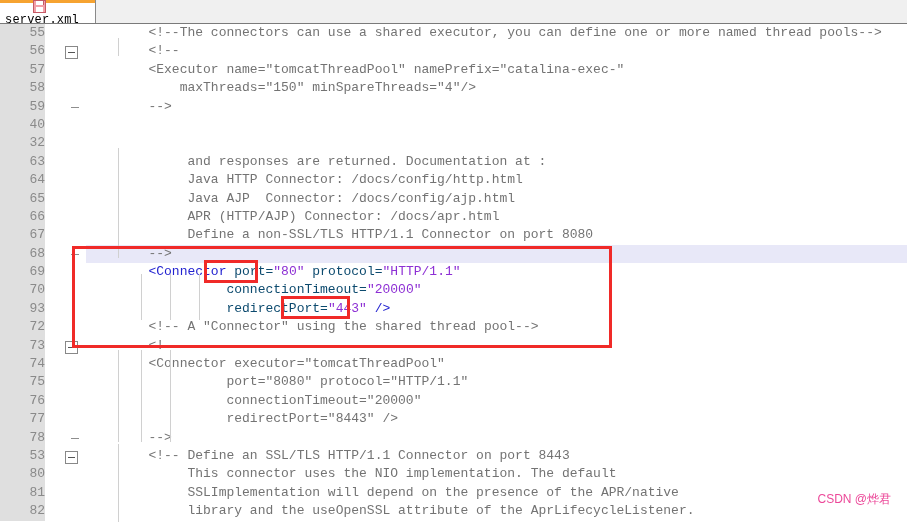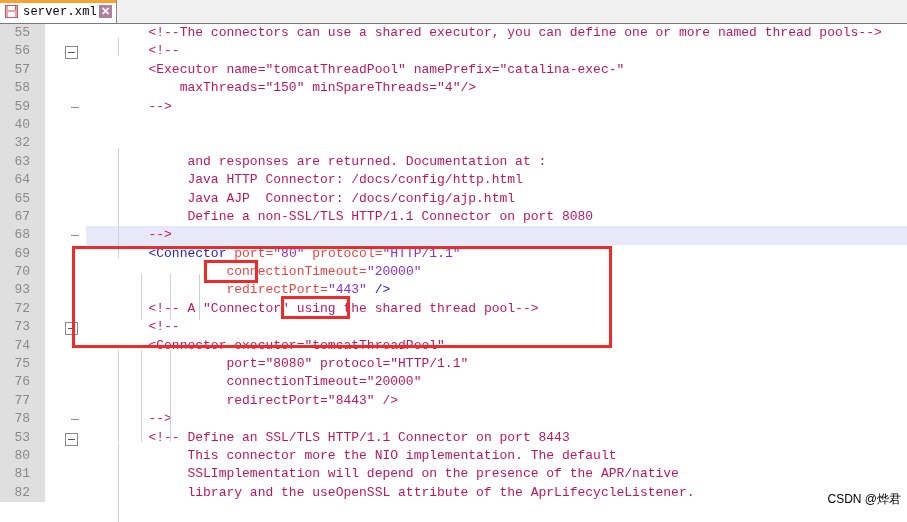--- a/index.html
+++ b/index.html
@@ -22,24 +22,25 @@
     border-bottom: 1px solid #7a7a7a;
     box-sizing: border-box;
   }
   .tab {
     position: absolute;
     left: 0;
     top: 0;
     height: 23px;
     display: flex;
     align-items: center;
-    padding: 0 4px 0 5px;
+    padding: 0 16px 0 5px;
     background: #ffffff;
     border-right: 1px solid #8a8a8a;
     box-sizing: border-box;
+    flex-direction: column;
   }
   .tab::before {
     content: "";
     position: absolute;
     left: 0; right: 0; top: 0;
     height: 3px;
     background: #f6a331;
   }
   .tab-icon {
     width: 13px;
@@ -110,21 +111,21 @@
 
   .gutter-num {
     width: 45px;
     flex: none;
     background: #dfdfdf;
     color: #8a8a8a;
     font-family: "Liberation Mono", "DejaVu Sans Mono", monospace;
     font-size: 13px;
     line-height: 18.4px;
     text-align: right;
-    padding-right: 15px;
+    padding-right: 0;
     box-sizing: border-box;
     user-select: none;
   }
   .gutter-fold {
     width: 41px;
     flex: none;
     position: relative;
     background: #ffffff;
     box-sizing: border-box;
   }
@@ -180,23 +181,23 @@
     font-size: 13px;
     line-height: 18.4px;
     white-space: pre;
     color: #000000;
     padding-left: 0;
     position: relative;
     letter-spacing: 0;
   }
 
   
-  .c-comment { color: #be185d; }
+  .c-comment { color: #737373; }
   .c-tag     { color: #2323d0; }
-  .c-attr    { color: #ef4444; }
+  .c-attr    { color: #0c4a6e; }
   .c-val     { color: #8d2fd4; }
   .c-punc    { color: #2323d0; }
 
   
   .guide {
     position: absolute;
     width: 1px;
     background: #d0d0d0;
     z-index: 0;
   }
@@ -205,25 +206,25 @@
   .annot {
     position: absolute;
     border: 3px solid #f02a28;
     box-sizing: border-box;
     z-index: 5;
     pointer-events: none;
   }
 
   .watermark {
     position: absolute;
-    right: 6px;
+    right: 16px;
     bottom: 14px;
     font-family: "Liberation Sans", sans-serif;
     font-size: 12px;
-    color: #000000;
+    color: #ec4899;
     z-index: 6;
     user-select: none;
   }
 </style>
 </head>
 <body>
 
 <div class="tabbar">
   <div class="tab">
     <span class="tab-icon"></span>
@@ -282,20 +283,25 @@
         <div class="gutter-num">64</div>
         <div class="gutter-fold"></div>
         <div class="code"><span>             </span><span class="c-comment">Java HTTP Connector: /docs/config/http.html</span></div>
       </div>
       <div class="row">
         <div class="gutter-num">65</div>
         <div class="gutter-fold"></div>
         <div class="code"><span>             </span><span class="c-comment">Java AJP  Connector: /docs/config/ajp.html</span></div>
       </div>
       <div class="row">
+        <div class="gutter-num">66</div>
+        <div class="gutter-fold"></div>
+        <div class="code"><span>             </span><span class="c-comment">APR (HTTP/AJP) Connector: /docs/apr.html</span></div>
+      </div>
+      <div class="row">
         <div class="gutter-num">67</div>
         <div class="gutter-fold"></div>
         <div class="code"><span>             </span><span class="c-comment">Define a non-SSL/TLS HTTP/1.1 Connector on port 8080</span></div>
       </div>
       <div class="row current">
         <div class="gutter-num">68</div>
         <div class="gutter-fold">
           <div class="fold-end"></div>
         </div>
         <div class="code"><span>        </span><span class="c-comment">--&gt;</span></div>
@@ -357,21 +363,21 @@
       <div class="row">
         <div class="gutter-num">53</div>
         <div class="gutter-fold">
           <div class="fold-box"></div>
         </div>
         <div class="code"><span>        </span><span class="c-comment">&lt;!-- Define an SSL/TLS HTTP/1.1 Connector on port 8443</span></div>
       </div>
       <div class="row">
         <div class="gutter-num">80</div>
         <div class="gutter-fold"></div>
-        <div class="code"><span>             </span><span class="c-comment">This connector more the NIO implementation. The default</span></div>
+        <div class="code"><span>             </span><span class="c-comment">This connector uses the NIO implementation. The default</span></div>
       </div>
       <div class="row">
         <div class="gutter-num">81</div>
         <div class="gutter-fold"></div>
         <div class="code"><span>             </span><span class="c-comment">SSLImplementation will depend on the presence of the APR/native</span></div>
       </div>
       <div class="row">
         <div class="gutter-num">82</div>
         <div class="gutter-fold"></div>
         <div class="code"><span>             </span><span class="c-comment">library and the useOpenSSL attribute of the AprLifecycleListener.</span></div>

